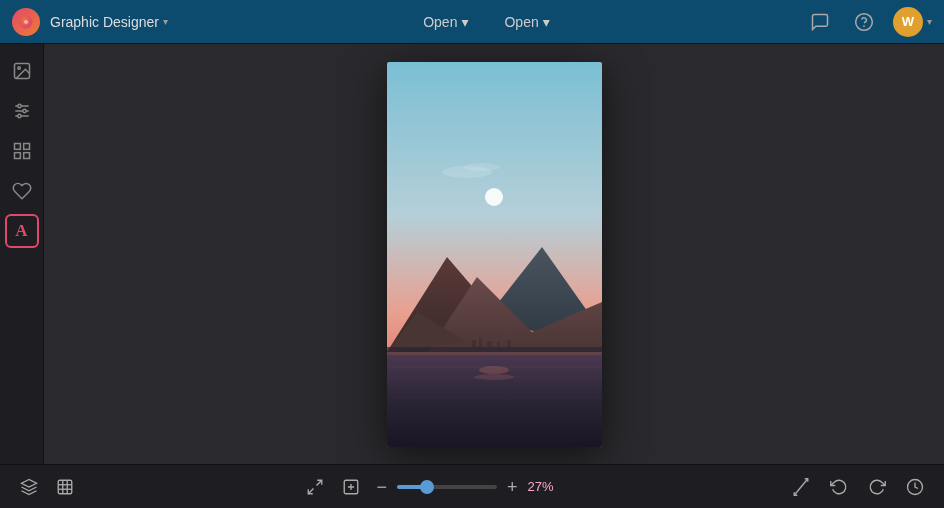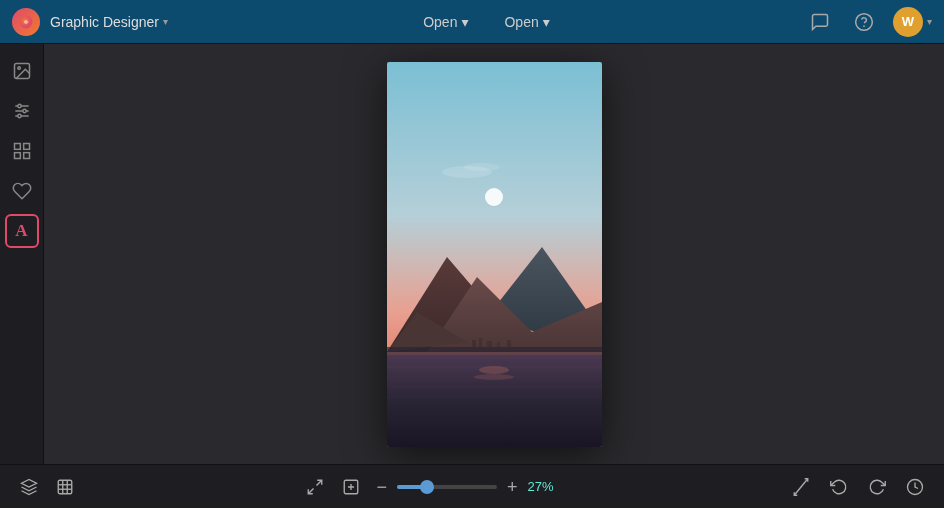--- a/index.html
+++ b/index.html
@@ -236,21 +236,21 @@
       height: 14px;
       background: #5b9bd5;
       border-radius: 50%;
       position: absolute;
       top: 50%;
       left: 30%;
       transform: translate(-50%, -50%);
     }
     .zoom-percent {
       font-size: 13px;
-      color: #5eead4;
+      color: #f9a8d4;
       min-width: 36px;
     }
   </style>
 </head>
 <body>
 
 <div class="header">
   <div class="header-logo">
     <svg viewBox="0 0 20 20" fill="none">
       <circle cx="10" cy="10" r="8" fill="url(#logoGrad)"></circle>

